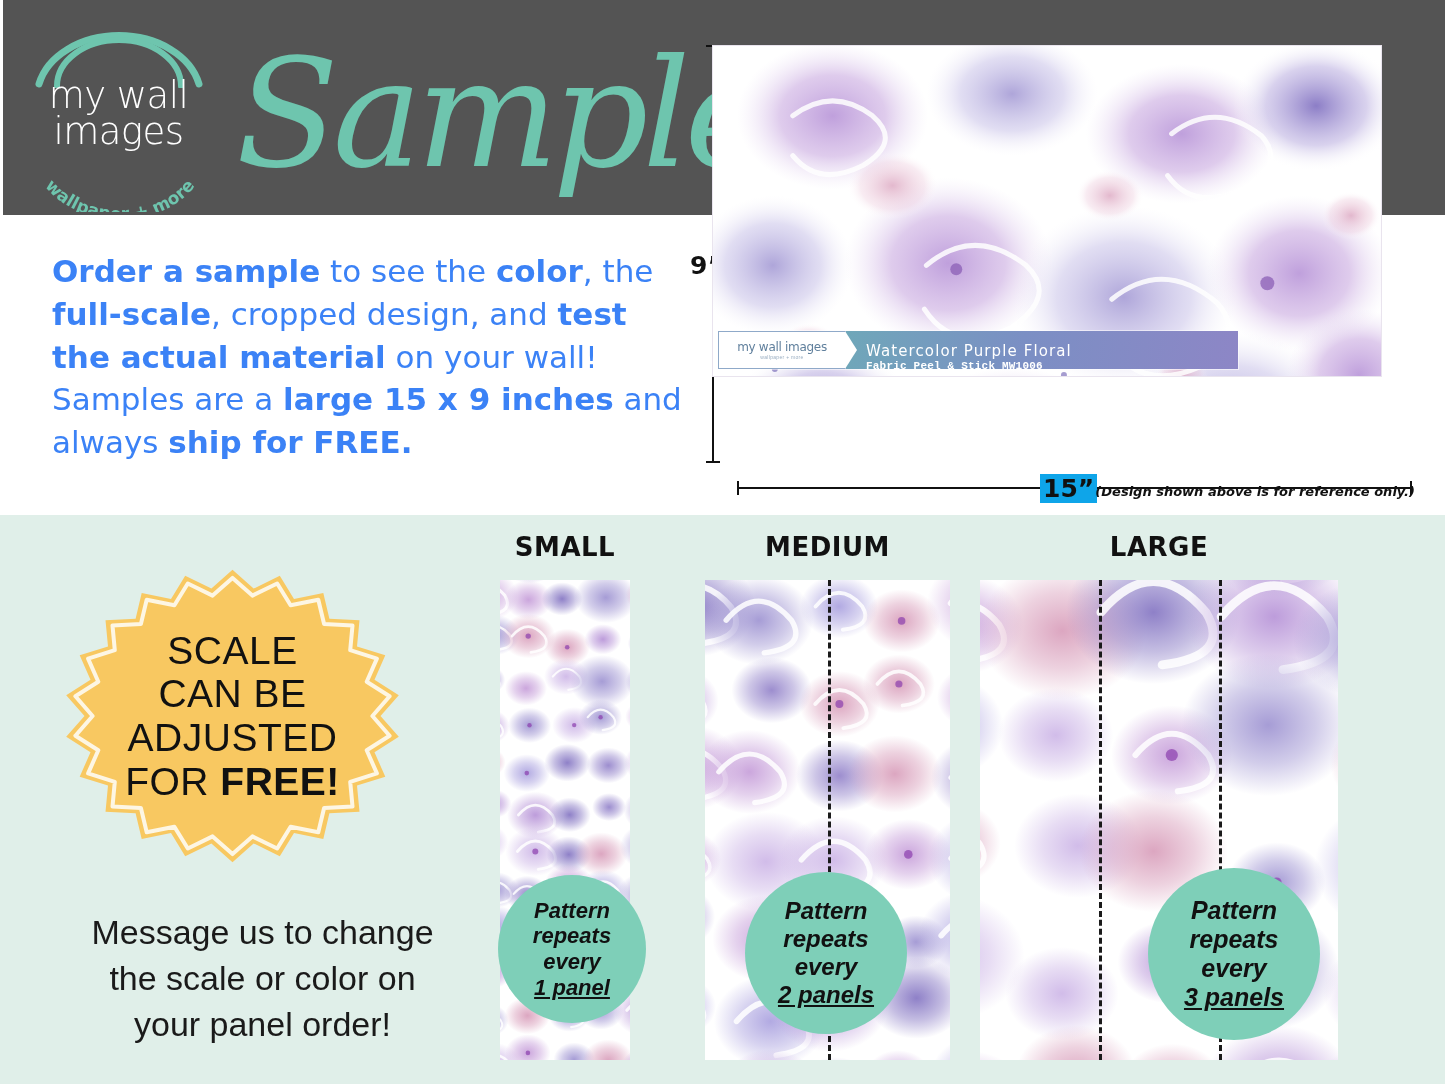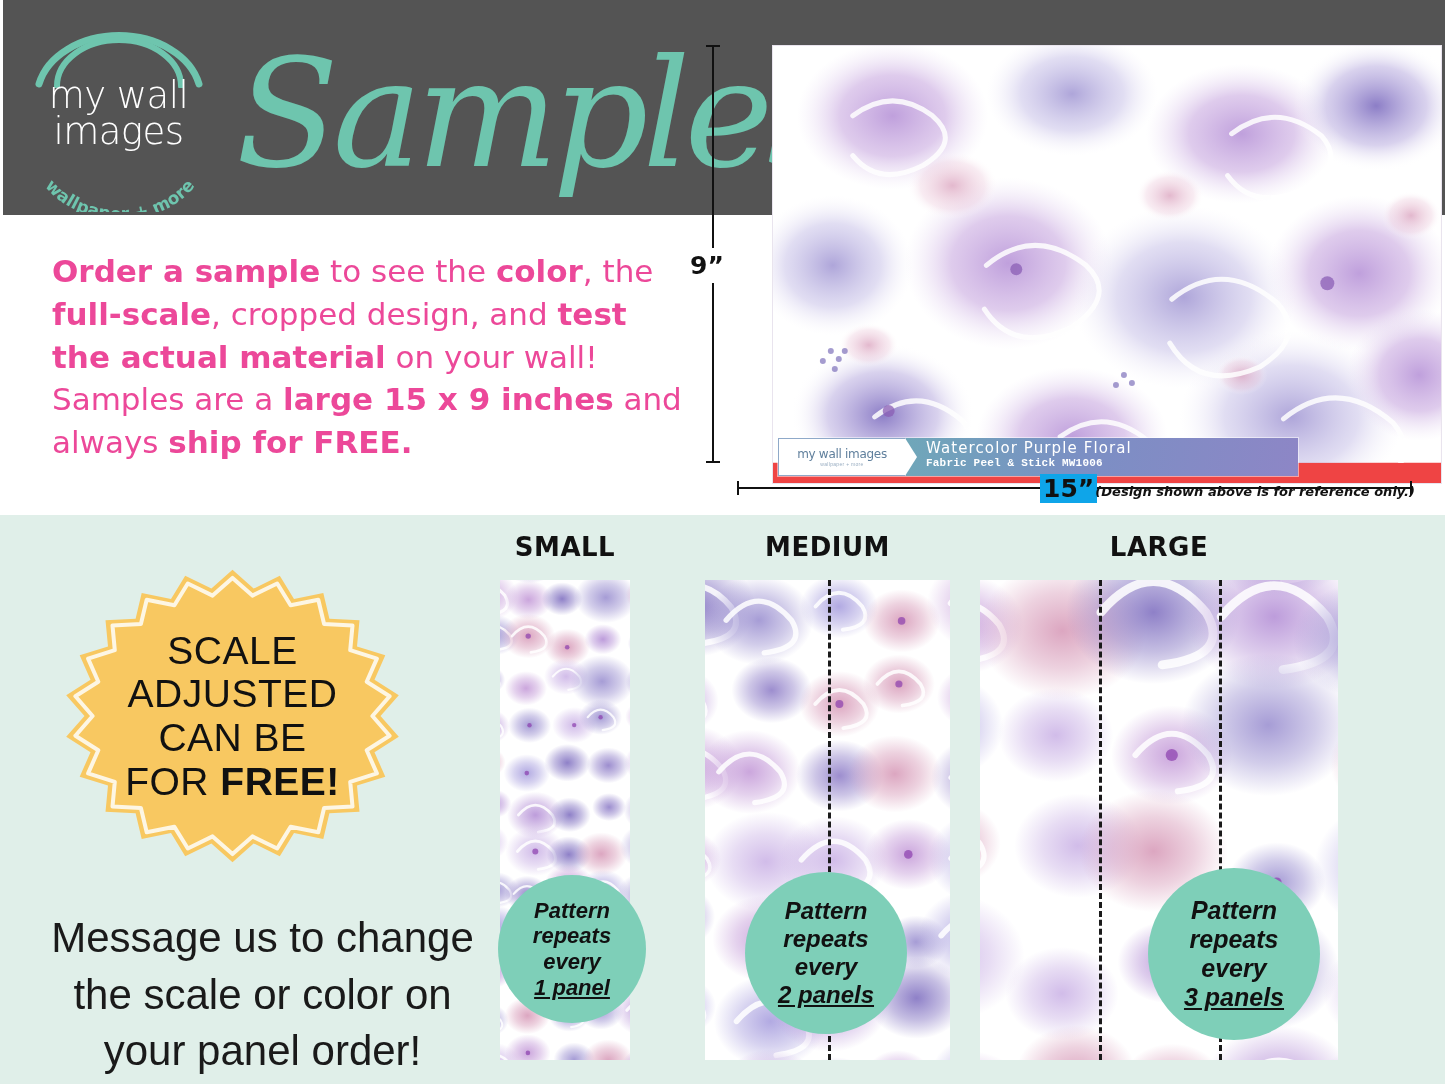--- a/index.html
+++ b/index.html
@@ -47,43 +47,43 @@
   .ruler-v::after { bottom: 0; }
   .ruler-v-label {
     position: absolute; left: 688px; top: 248px;
     background: #ffffff; padding: 3px 2px;
     font-family: "DejaVu Sans", sans-serif;
     font-weight: 800; font-size: 25px; color: #111111;
   }
 
   
   .sample-wrap {
-    position: absolute; left: 772px; top: 45px; width: 670px; height: 439px;
-    background: #ef4444; overflow: hidden;
+    position: absolute; left: 712px; top: 45px; width: 670px; height: 332px;
+    background: #8b5cf6; overflow: hidden;
     border: 1px solid #e9e4ee;
   }
   .sample-canvas { position: absolute; inset: 0; }
 
   .sample-label {
     position: absolute; left: 5px; bottom: 7px; width: 520px; height: 38px;
     display: flex; align-items: stretch; overflow: hidden;
     box-shadow: 0 0 0 1px rgba(255,255,255,.5);
   }
   .sample-label-logo {
     width: 128px; background: #ffffff; display: flex; flex-direction: column;
     align-items: center; justify-content: center; border: 1px solid #8fa9c9;
   }
   .sl-logo-top {
     font-family: "DejaVu Sans", sans-serif; font-size: 12px; color: #5f7f9c;
     letter-spacing: -0.3px; line-height: 1;
   }
   .sl-logo-sub { font-size: 5px; color: #9aaec2; letter-spacing: .3px; margin-top: 1px; }
   .sample-label-text {
     flex: 1; background: linear-gradient(100deg,#6fa7b9 0%,#7b8fc4 45%,#8d86c6 100%);
-    padding: 2px 0 0 14px; position: relative;
+    padding: 12px 0 0 14px; position: relative;
   }
   .sample-label-text::before {
     content: ""; position: absolute; left: -1px; top: 0; bottom: 0; width: 12px;
     background: #ffffff;
     clip-path: polygon(0 0, 100% 50%, 0 100%);
   }
   .sl-title {
     color: #ffffff; font-family: "DejaVu Sans", sans-serif; font-size: 15px;
     letter-spacing: 1.1px; line-height: 1.15; margin-left: 6px;
   }
@@ -108,21 +108,21 @@
   .reference-note {
     position: absolute; right: 30px; top: 484px;
     font-family: "DejaVu Sans", sans-serif; font-style: italic; font-weight: 700;
     font-size: 13px; color: #111111;
   }
 
   
   .copy-block {
     position: absolute; left: 52px; top: 250px; width: 630px;
     font-family: "DejaVu Sans", sans-serif;
-    font-size: 31px; line-height: 1.38; color: #ec4899;
+    font-size: 31px; line-height: 1.38; color: #3b82f6;
   }
   .copy-block b { font-weight: 700; }
 
   
   .teal-section {
     position: absolute; left: 0; top: 515px; width: 1445px; height: 569px;
     background: #e0efe9;
   }
 
   
@@ -135,21 +135,21 @@
     align-items: center; justify-content: center;
     font-family: "Liberation Sans", sans-serif;
     font-size: 39px; font-weight: 400; line-height: 1.12; color: #111111;
     letter-spacing: .5px; text-align: center;
   }
   .badge-text .bold { font-weight: 700; }
 
   .message-block {
     position: absolute; left: 45px; top: 910px; width: 435px; text-align: center;
     font-family: "Liberation Sans", sans-serif;
-    font-size: 42px; line-height: 1.35; color: #1a1a1a;
+    font-size: 34px; line-height: 1.35; color: #1a1a1a;
   }
 
   
   .scale-col { position: absolute; }
   .scale-title {
     position: absolute; width: 100%; text-align: center; top: -48px;
     font-family: "DejaVu Sans", sans-serif; font-weight: 800;
     font-size: 26px; letter-spacing: .5px; color: #111111;
   }
   .panel {
@@ -307,22 +307,22 @@
 
   <div class="badge">
     <svg viewBox="0 0 345 300">
       <g id="burst">
           <path d="M172.5 3.8 L193.6 22.6 L219.8 9.8 L234.0 32.9 L263.3 27.0 L269.4 52.7 L299.5 54.3 L297.0 80.4 L325.3 89.3 L314.5 113.7 L338.8 129.2 L320.5 150.0 L338.8 170.8 L314.5 186.3 L325.3 210.7 L297.0 219.6 L299.5 245.7 L269.4 247.3 L263.3 273.0 L234.0 267.1 L219.8 290.2 L193.6 277.4 L172.5 296.2 L151.4 277.4 L125.2 290.2 L111.0 267.1 L81.7 273.0 L75.6 247.3 L45.5 245.7 L48.0 219.6 L19.7 210.7 L30.5 186.3 L6.2 170.8 L24.5 150.0 L6.2 129.2 L30.5 113.7 L19.7 89.3 L48.0 80.4 L45.5 54.3 L75.6 52.7 L81.7 27.0 L111.0 32.9 L125.2 9.8 L151.4 22.6 Z" fill="#F8C861" stroke-linejoin="round"></path>
           <path d="M172.5 11.9 L192.4 29.6 L217.2 17.5 L230.6 39.3 L258.3 33.8 L264.1 58.0 L292.5 59.5 L290.2 84.2 L316.9 92.6 L306.7 115.7 L329.6 130.3 L312.4 150.0 L329.6 169.7 L306.7 184.3 L316.9 207.4 L290.2 215.8 L292.5 240.5 L264.1 242.0 L258.3 266.2 L230.6 260.7 L217.2 282.5 L192.4 270.4 L172.5 288.1 L152.6 270.4 L127.8 282.5 L114.4 260.7 L86.7 266.2 L80.9 242.0 L52.5 240.5 L54.8 215.8 L28.1 207.4 L38.3 184.3 L15.4 169.7 L32.6 150.0 L15.4 130.3 L38.3 115.7 L28.1 92.6 L54.8 84.2 L52.5 59.5 L80.9 58.0 L86.7 33.8 L114.4 39.3 L127.8 17.5 L152.6 29.6 Z" fill="none" stroke="#fdf6e4" stroke-width="4" stroke-linejoin="round"></path>
         </g>
     </svg>
     <div class="badge-text">
       <div>SCALE</div>
+      <div>CAN BE</div>
       <div>ADJUSTED</div>
-      <div>CAN BE</div>
       <div>
         <span>FOR </span><span class="bold">FREE!</span>
       </div>
     </div>
   </div>
 
   <div class="message-block">
     <div>Message us to change</div>
     <div>the scale or color on</div>
     <div>your panel order!</div>

